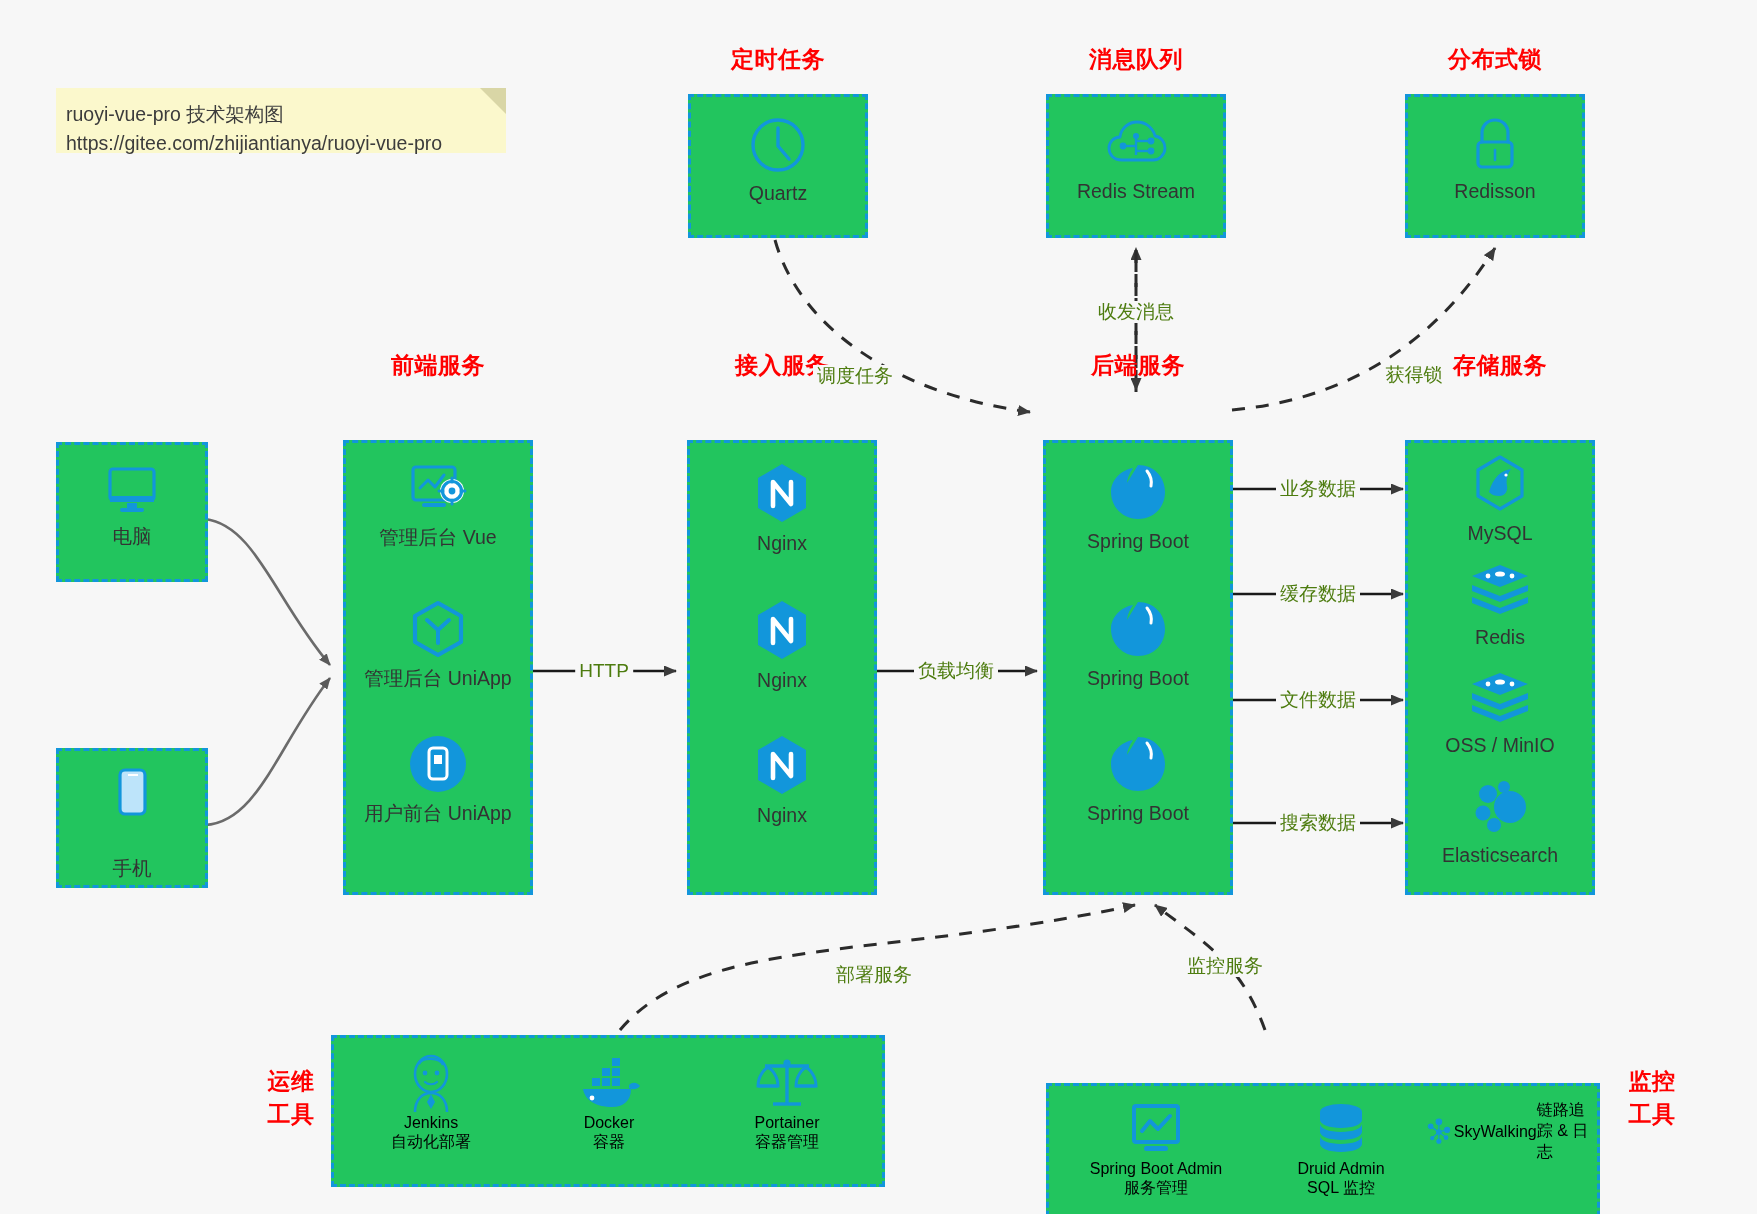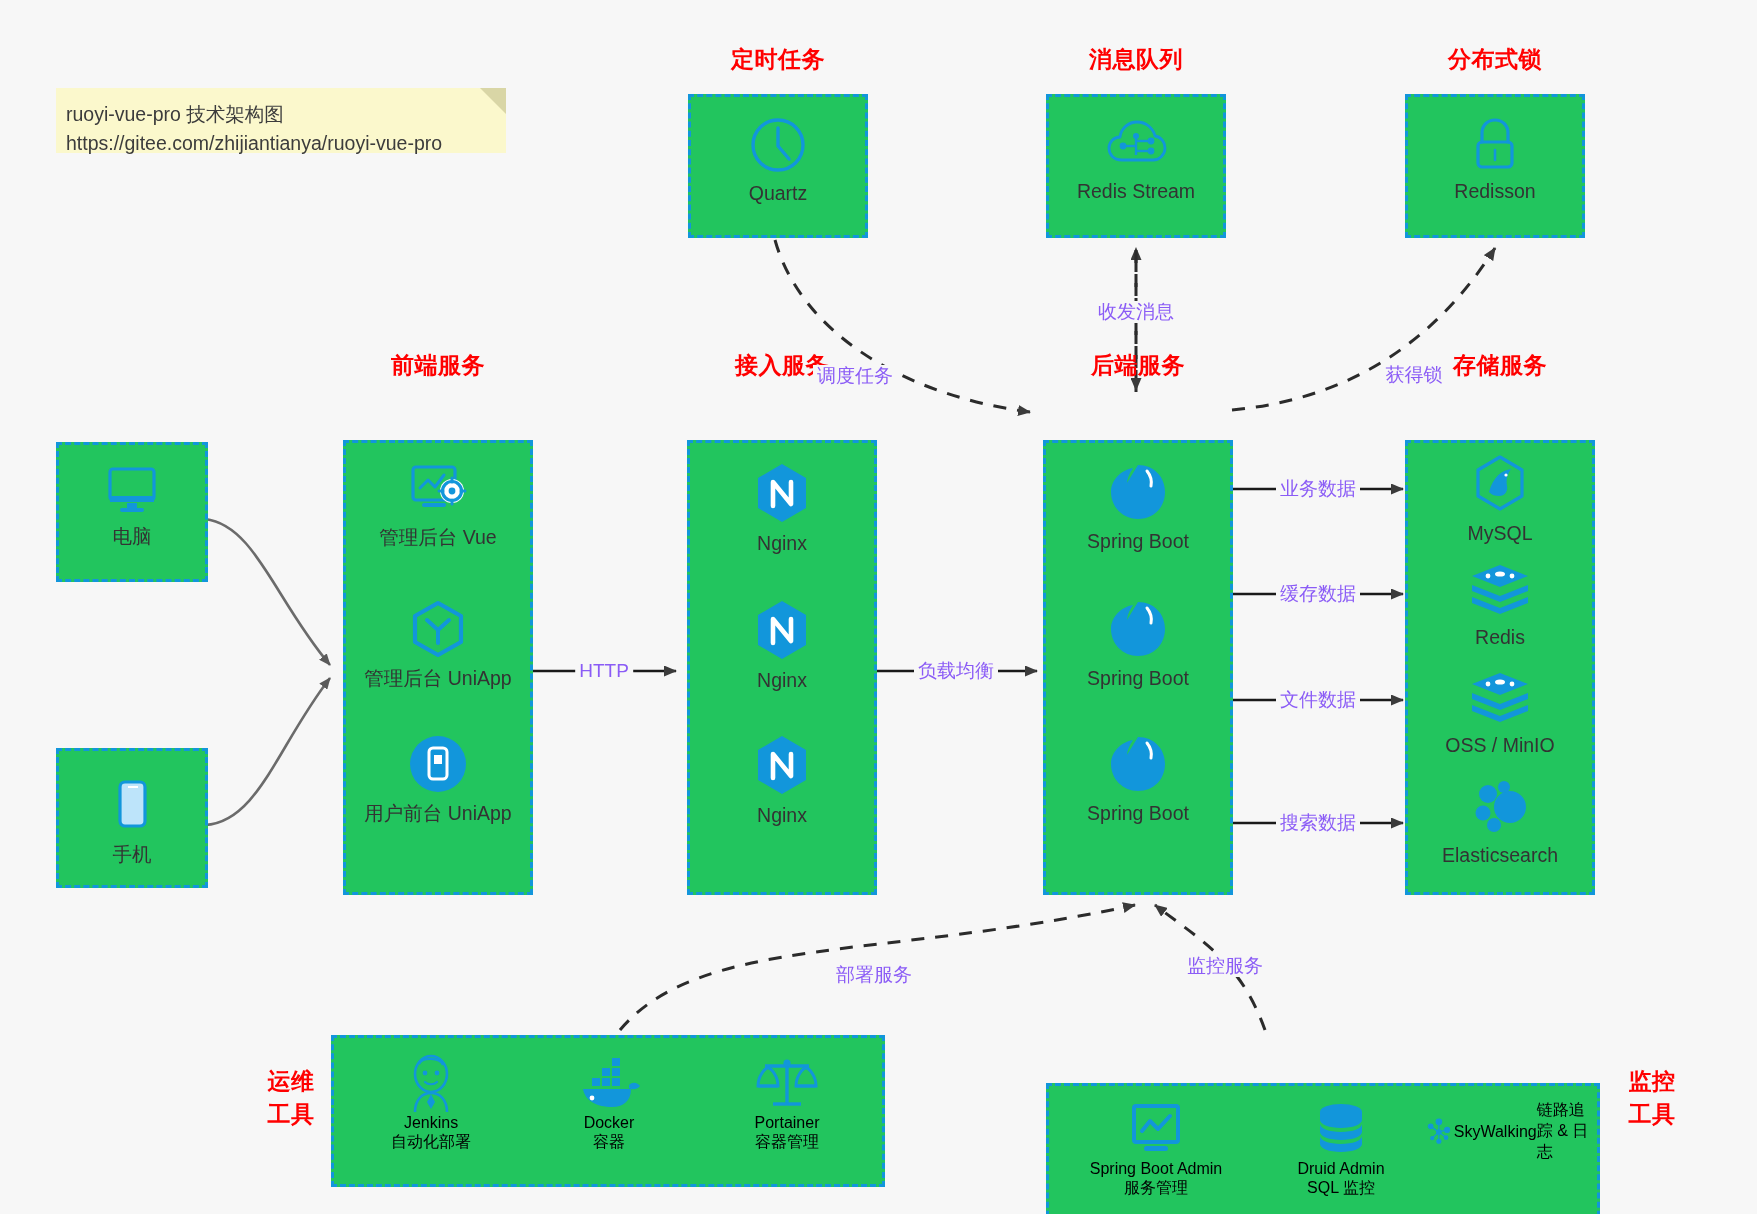--- a/index.html
+++ b/index.html
@@ -42,21 +42,21 @@
     display:flex;flex-direction:column;align-items:center;justify-content:flex-start;
   }
   .cell .lbl{
     color:#333;font-size:19.5px;line-height:25px;text-align:center;
     white-space:nowrap;margin-top:6px;
   }
   .ico{display:block;}
 
   
   .elabel{
-    position:absolute;background:#f7f7f7;color:#8b5cf6;font-size:19px;line-height:22px;
+    position:absolute;background:#f7f7f7;color:#4d7c0f;font-size:19px;line-height:22px;
     white-space:nowrap;padding:0 4px;transform:translate(-50%,-50%);
   }
 </style>
 </head>
 <body>
 
 <div class="canvas">
 
   <svg class="wires" viewBox="0 0 1757 1214">
     <defs>
@@ -148,21 +148,21 @@
         <rect x="7" y="7" width="44" height="31" rx="3" fill="none" stroke="#1296db" stroke-width="3.2"></rect>
         <rect x="7" y="34" width="44" height="6" fill="#1296db"></rect>
         <rect x="24" y="41" width="10" height="6" fill="#1296db"></rect>
         <rect x="17" y="46" width="24" height="4" rx="2" fill="#1296db"></rect>
       </svg>
       <div class="lbl">电脑</div>
     </div>
   </div>
 
   <div class="box" style="left:56px;top:748px;width:152px;height:140px;">
-    <div class="cell" style="top:27px;">
+    <div class="cell" style="top:15px;gap:26px;">
       <svg class="ico" width="50" height="58" viewBox="0 0 50 58">
         <rect x="13" y="4" width="25" height="44" rx="5" fill="#bde4fa" stroke="#1296db" stroke-width="3.2"></rect>
         <line x1="21" y1="9" x2="31" y2="9" stroke="#ffffff" stroke-width="2"></line>
       </svg>
       <div class="lbl">手机</div>
     </div>
   </div>
 
   <div class="grp-title" style="left:343px;top:350px;width:190px;">前端服务</div>
   <div class="box" style="left:343px;top:440px;width:190px;height:455px;">

